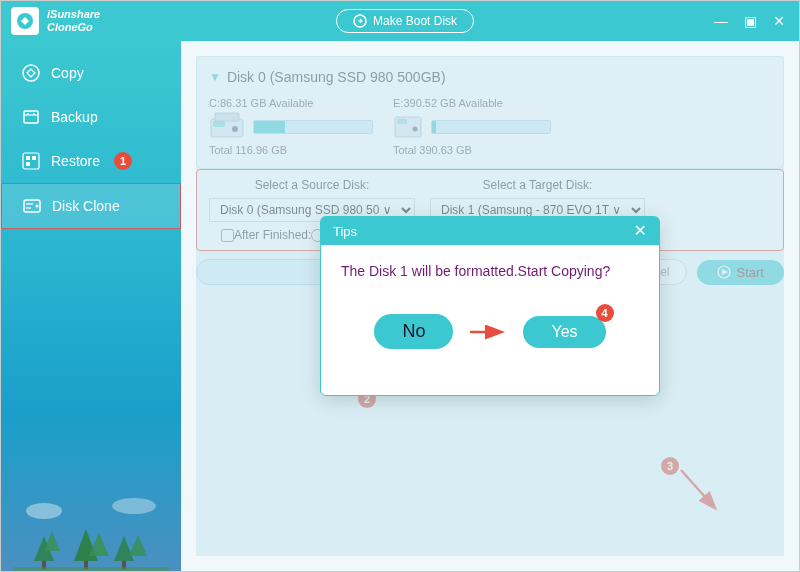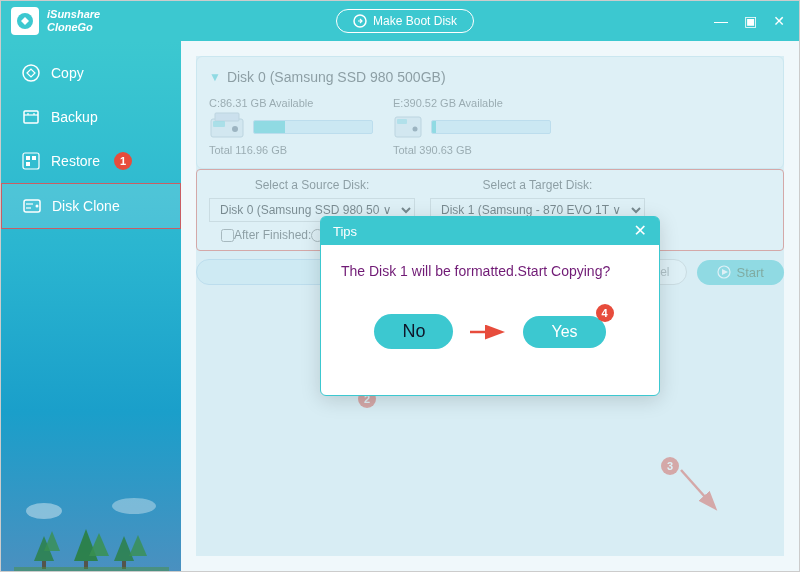--- a/index.html
+++ b/index.html
@@ -235,21 +235,21 @@
       display: flex;
       align-items: center;
       gap: 4px;
     }
     .start-btn {
       background: #3cc8d0;
       border: none;
       border-radius: 20px;
       padding: 5px 20px;
       font-size: 13px;
-      color: #14532d;
+      color: #7f1d1d;
       cursor: pointer;
       display: flex;
       align-items: center;
       gap: 6px;
       font-weight: 500;
     }
 
     
     .modal-overlay {
       position: absolute;

